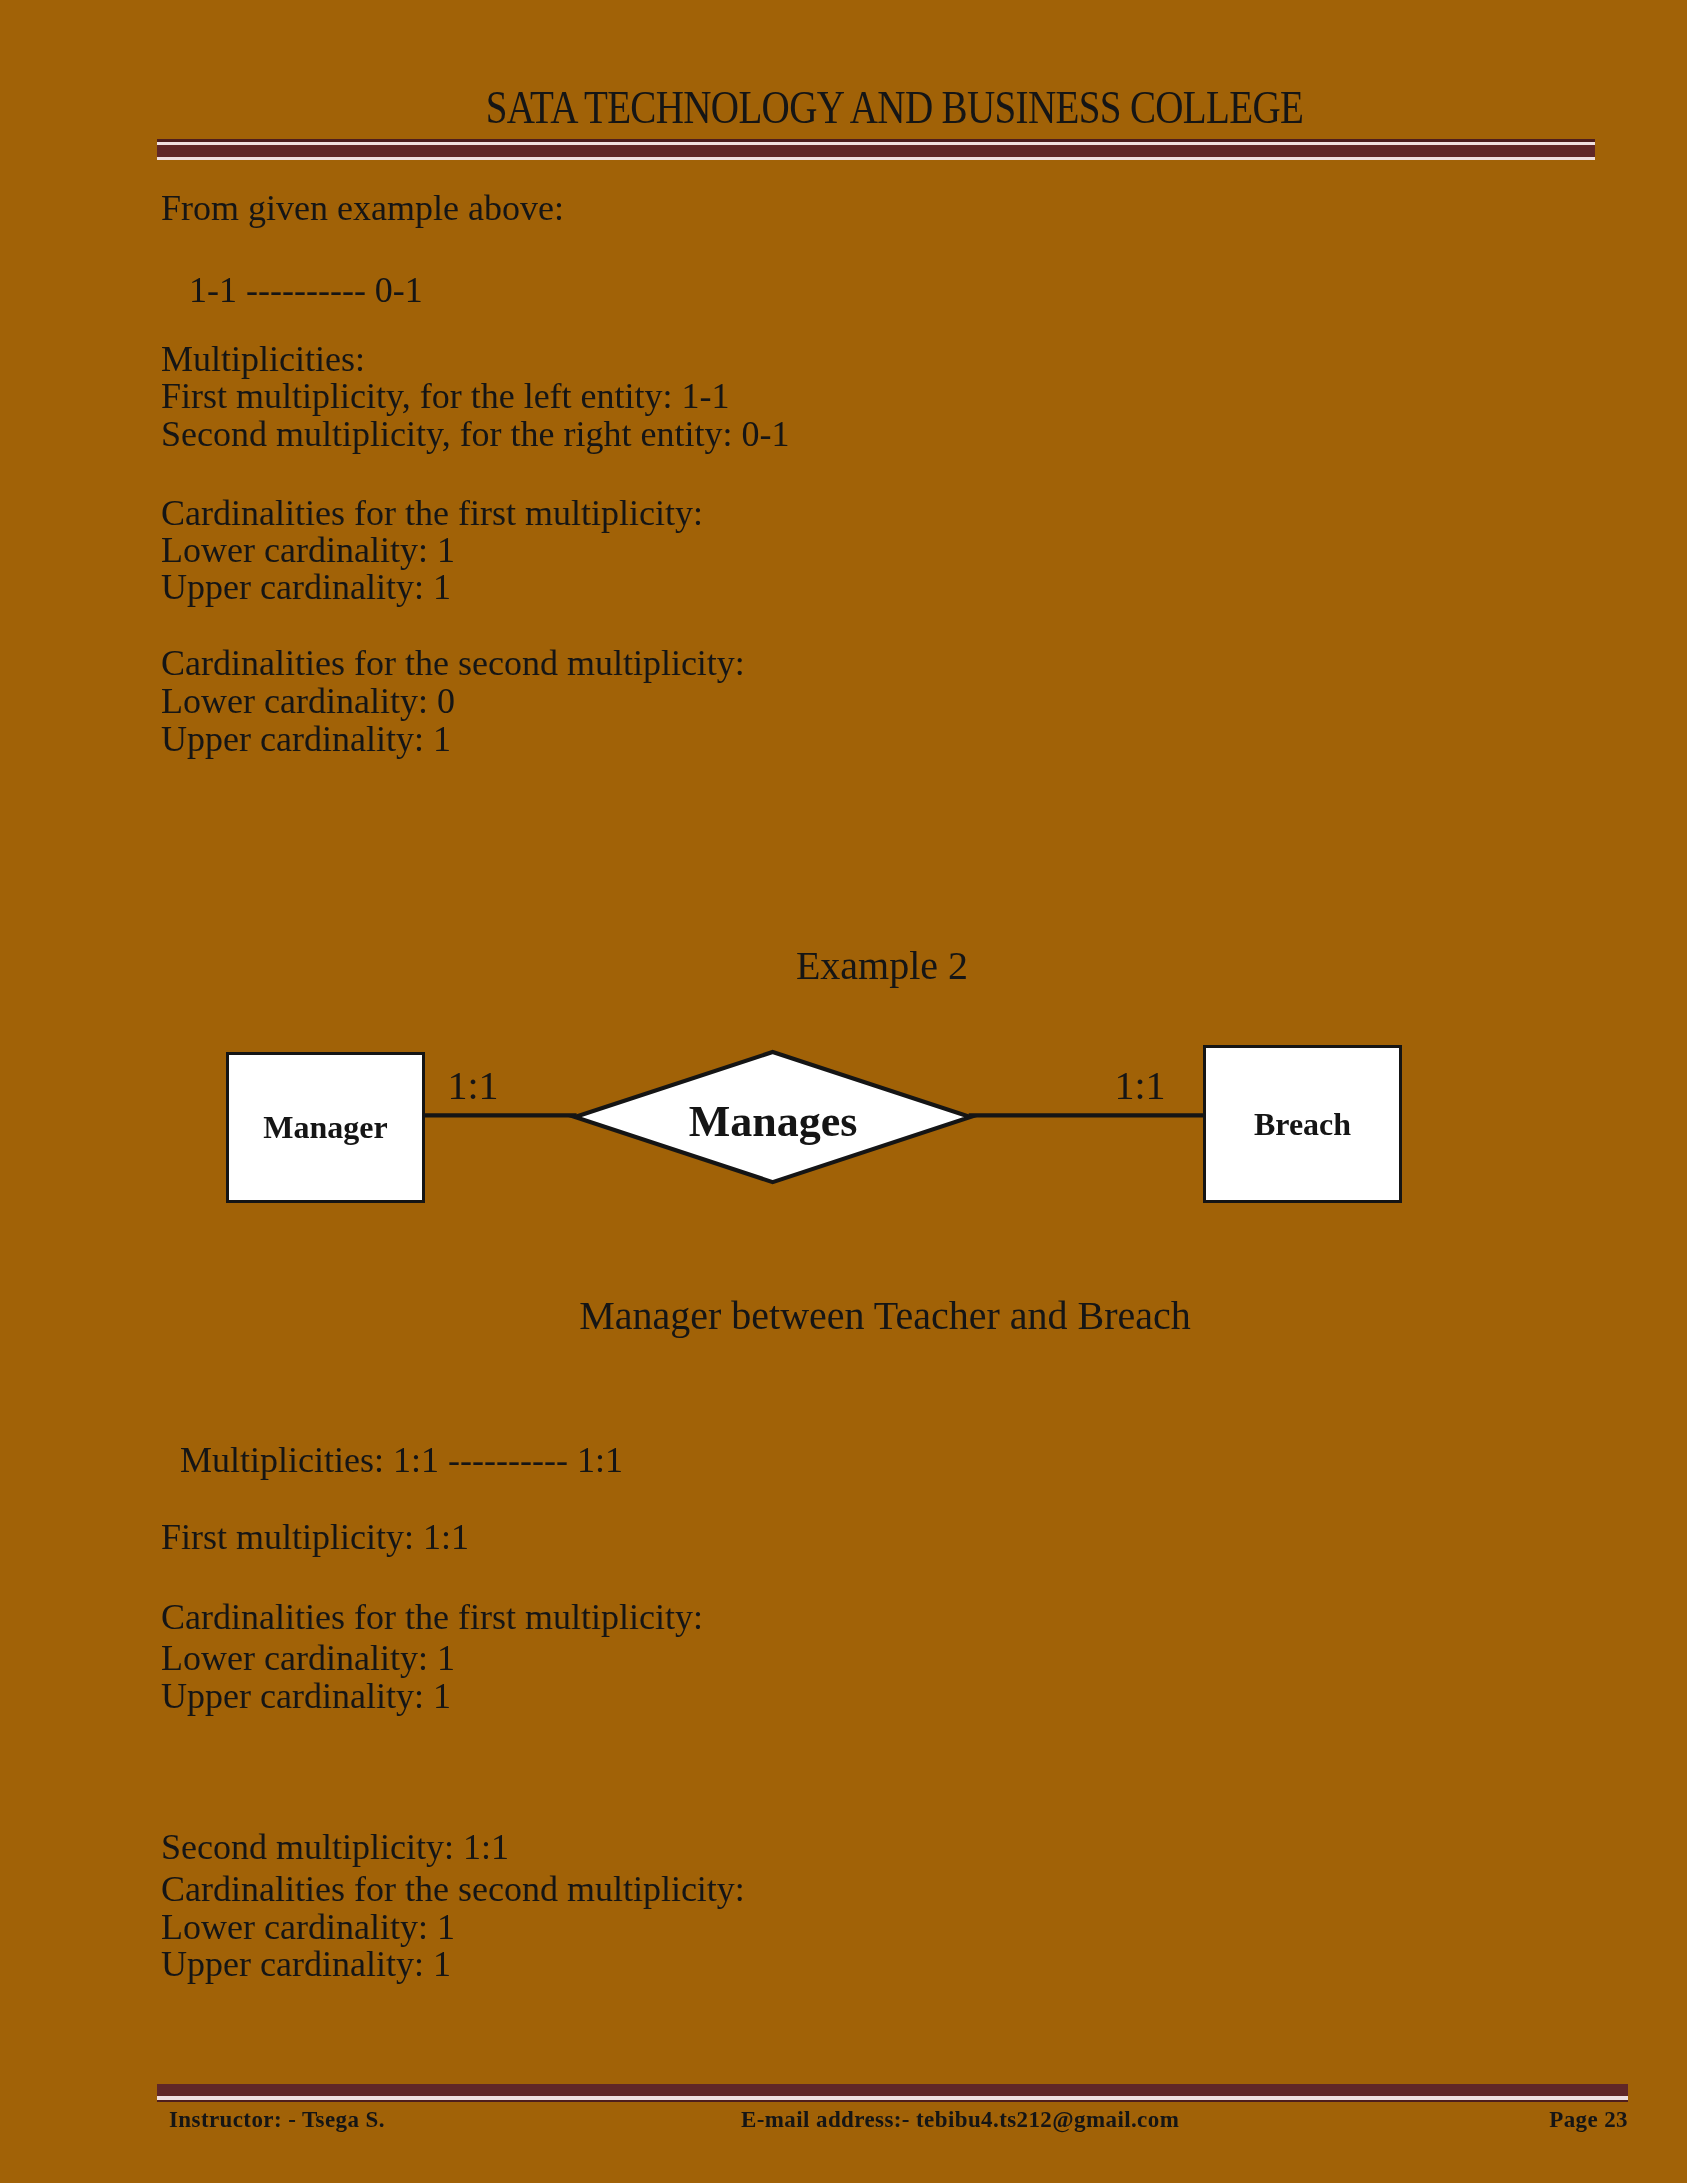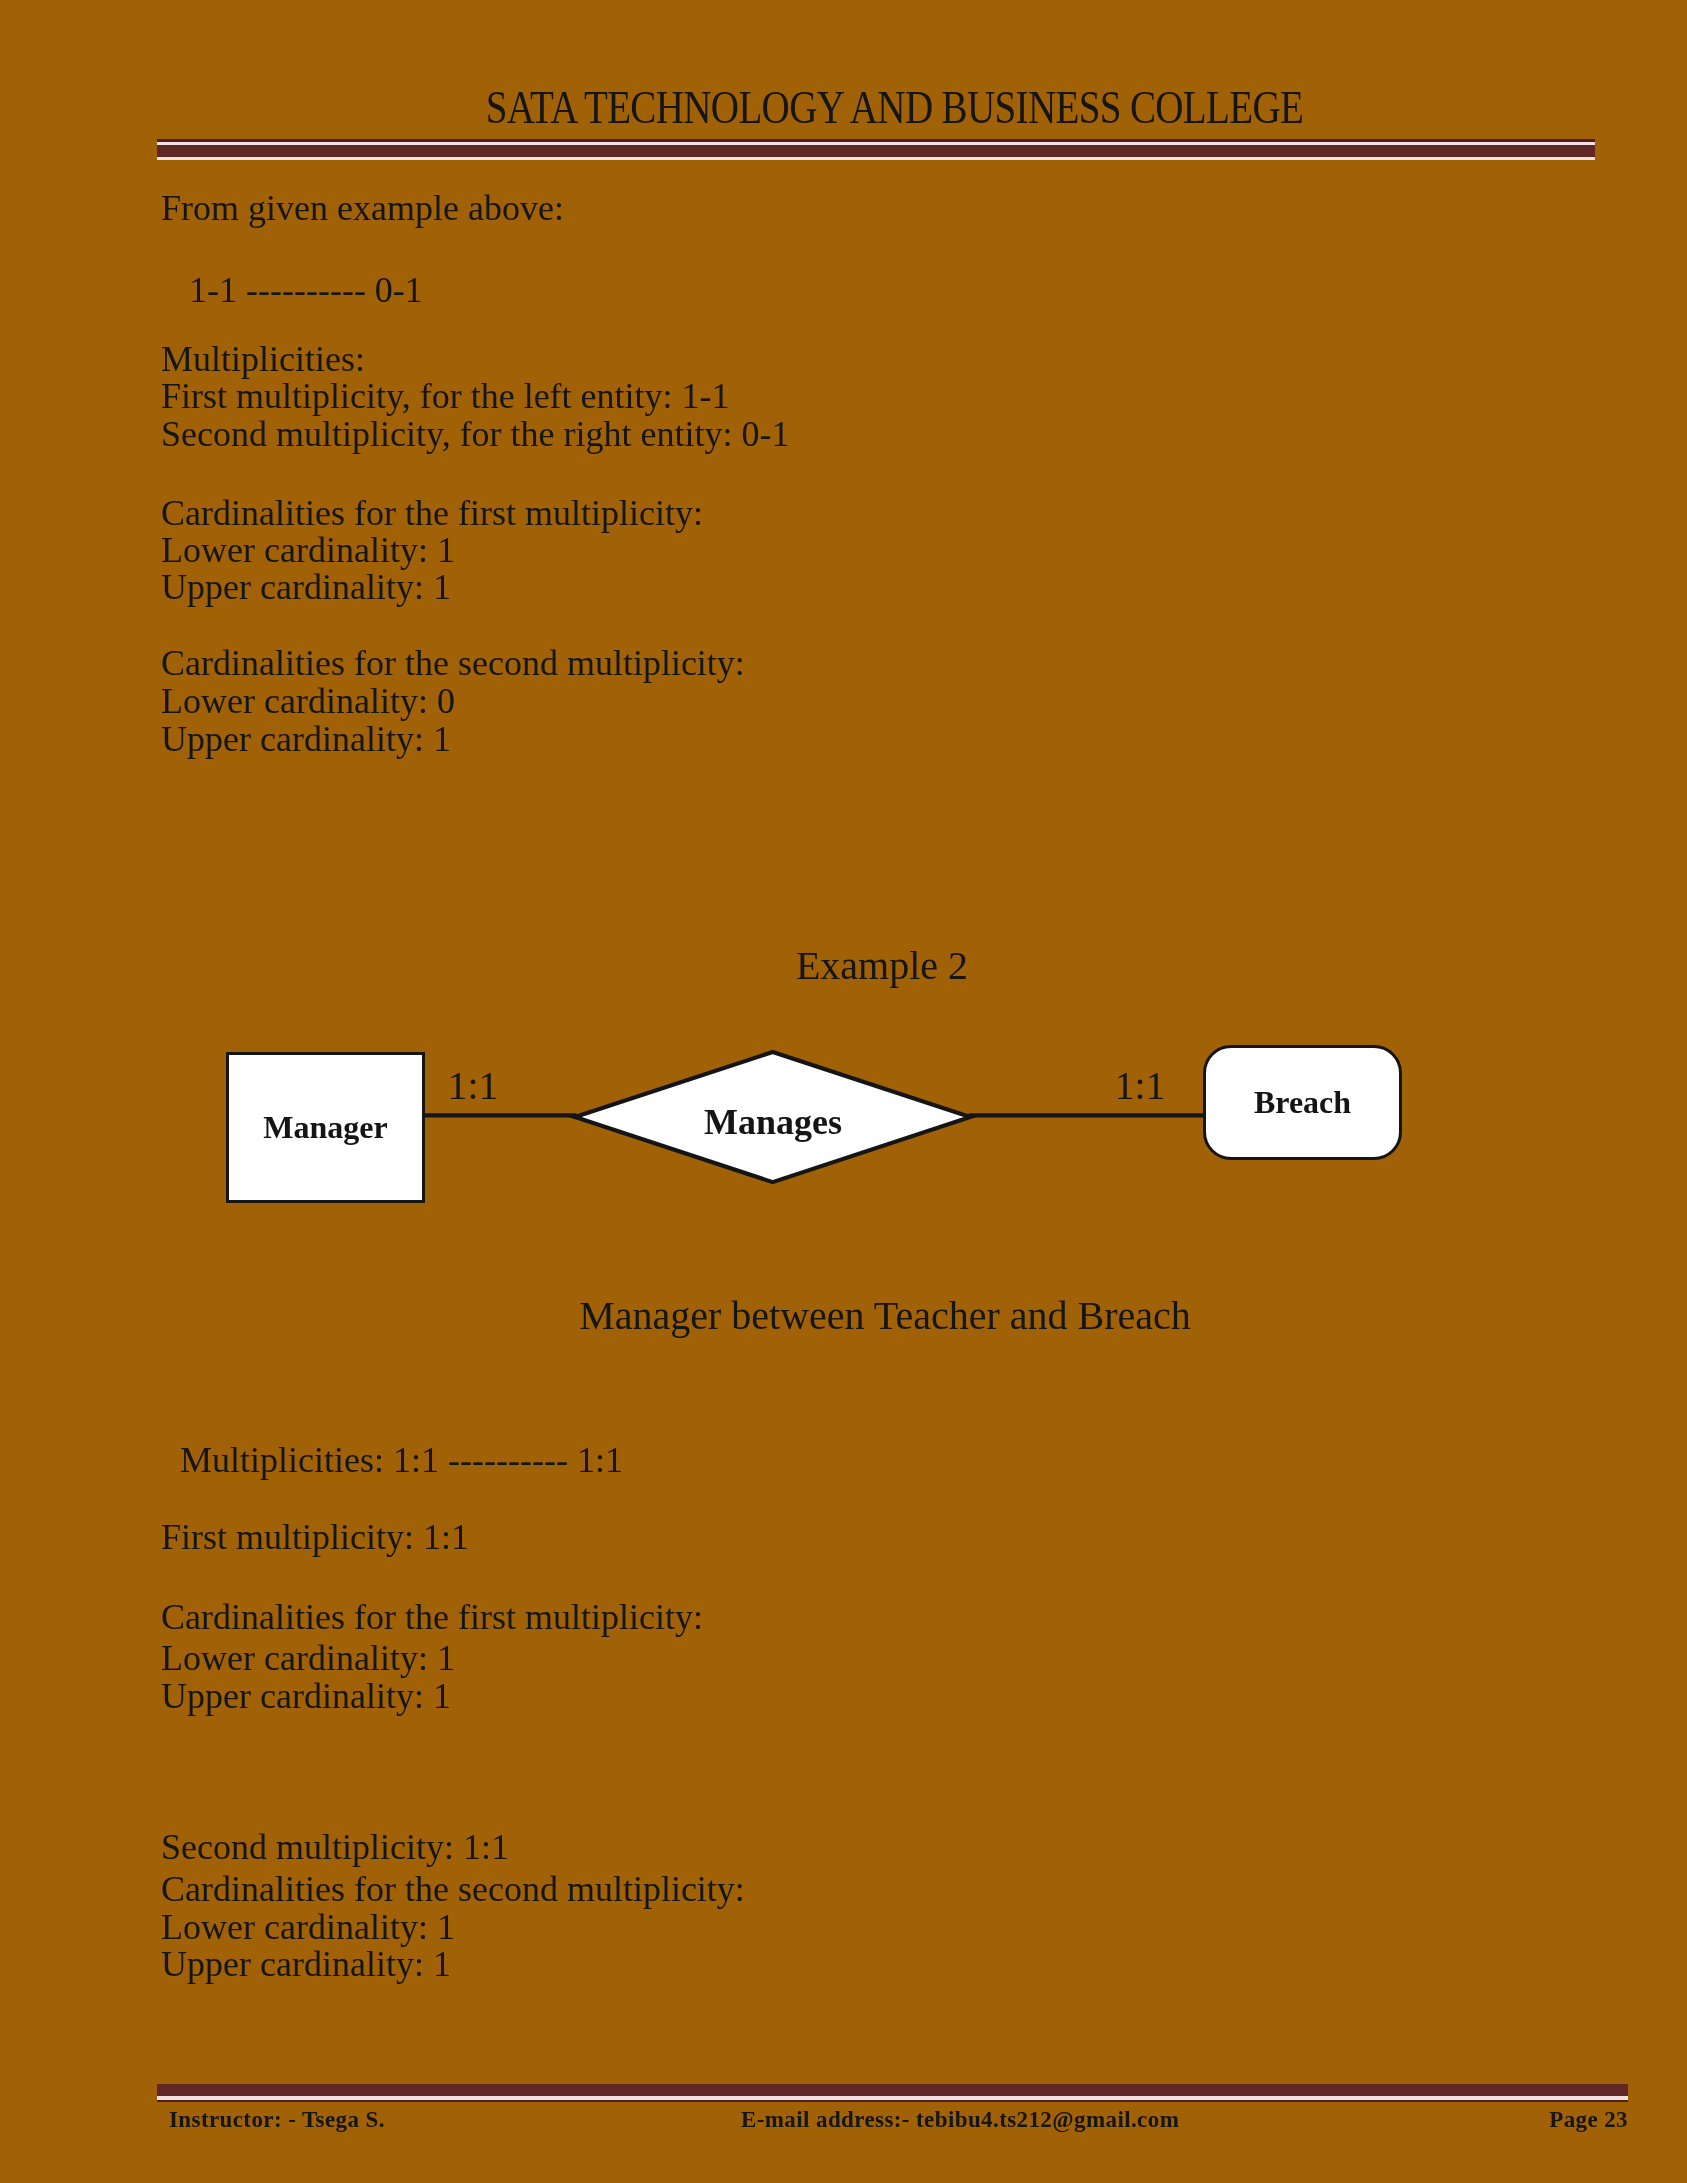--- a/index.html
+++ b/index.html
@@ -39,21 +39,21 @@
   
   #diagram-svg { position:absolute; left:0; top:0; }
   .entity {
     position:absolute; box-sizing:border-box;
     border:3.3px solid #151515; background:#ffffff;
     display:flex; align-items:center; justify-content:center;
     font-weight:bold; font-size:32px;
   }
   .diamond-label {
     position:absolute; text-align:center;
-    font-weight:bold; font-size:36px; line-height:38px;
+    font-weight:bold; font-size:44px; line-height:38px;
   }
   .card-label {
     position:absolute; text-align:center;
     font-size:40px; line-height:38px;
   }
   
   .footline {
     position:absolute; top:2103px;
     font-weight:bold; font-size:23px; line-height:33px;
     letter-spacing:0.4px;
@@ -89,21 +89,21 @@
 
   <svg id="diagram-svg" width="1687" height="2183" viewBox="0 0 2048 2650">
     <line x1="511" y1="1354" x2="700" y2="1354" stroke="#151515" stroke-width="5"></line>
     <line x1="1176" y1="1354" x2="1464" y2="1354" stroke="#151515" stroke-width="5"></line>
     <polygon points="698,1356 938,1277 1178,1356 938,1435" fill="#ffffff" stroke="#151515" stroke-width="5"></polygon>
   </svg>
 
   <div class="entity" style="left:226px; top:1052px; width:199px; height:151px;">
     <span>Manager</span>
   </div>
-  <div class="entity" style="left:1203px; top:1045px; width:199px; height:115px;border-radius:28px;">
+  <div class="entity" style="left:1203px; top:1045px; width:199px; height:158px;">
     <span>Breach</span>
   </div>
   <div class="diamond-label" style="left:674px; top:1103px; width:198px;">Manages</div>
   <div class="card-label" style="left:432px; top:1067px; width:82px;">1:1</div>
   <div class="card-label" style="left:1099px; top:1067px; width:82px;">1:1</div>
 
   <div class="centerline" style="left:267px; top:1297px; width:1236px;">Manager between Teacher and Breach</div>
 
   <div class="bodyline" style="top:1441px; left:180px;">Multiplicities: 1:1 ---------- 1:1</div>
   <div class="bodyline" style="top:1518px;">First multiplicity: 1:1</div>

